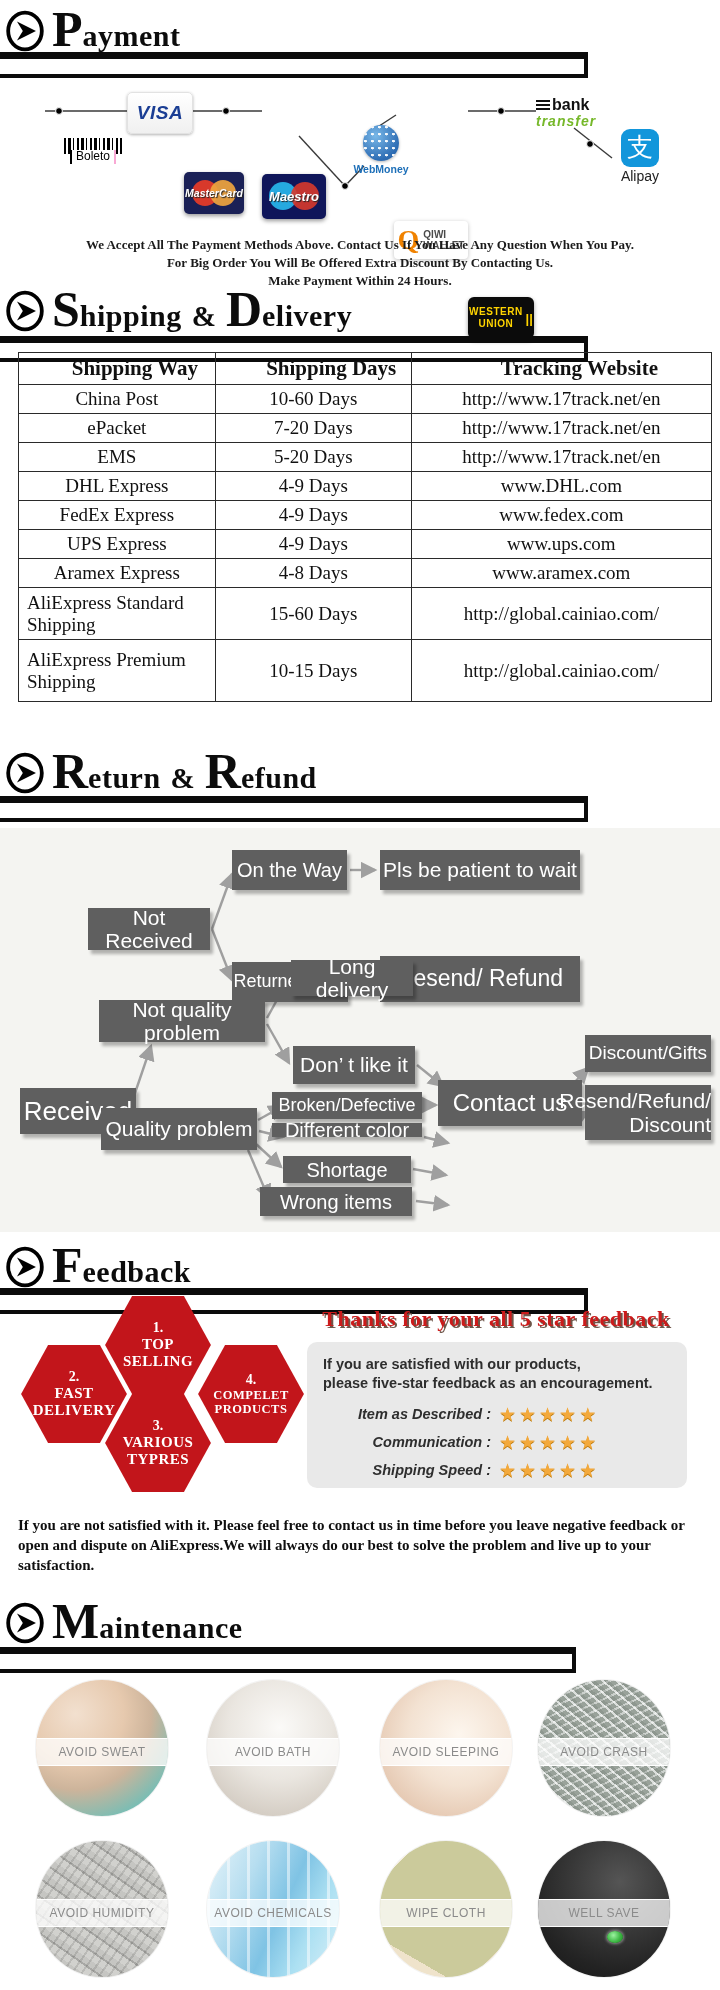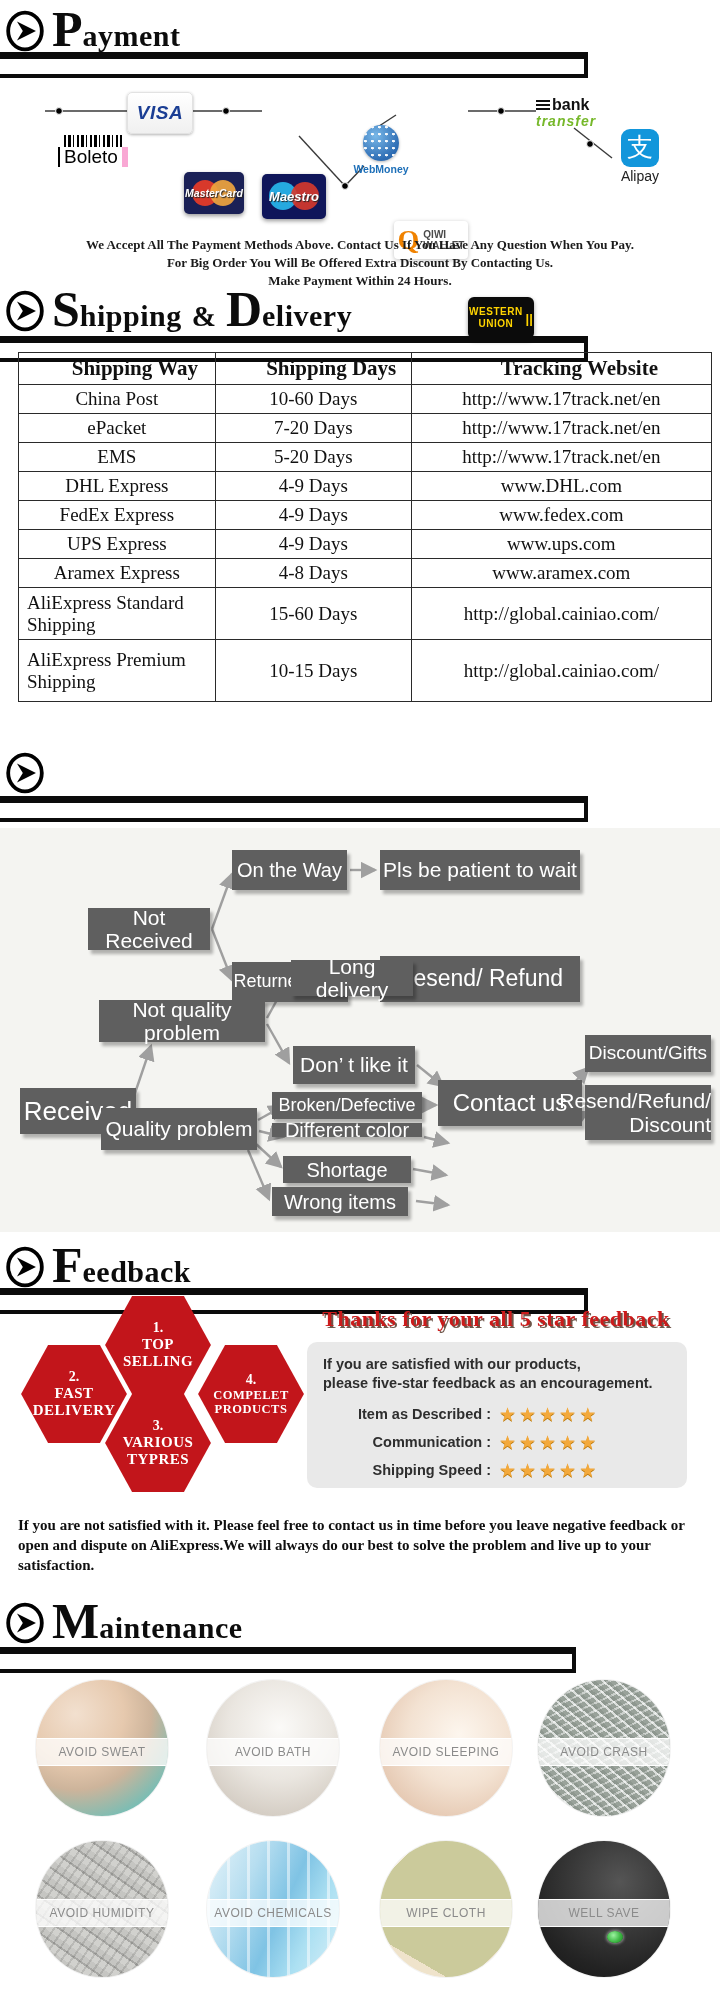--- a/index.html
+++ b/index.html
@@ -30,22 +30,22 @@
   .mc span{position:relative;z-index:2;font-family:"Liberation Sans",sans-serif;font-style:italic;
         font-weight:bold;font-size:10.5px;color:#fff;text-shadow:1px 1px 1px #222;}
   .maestro{left:262px;top:90px;width:64px;height:45px;background:#10165a;box-shadow:0 2px 4px rgba(0,0,0,.4);}
   .maestro .c1,.maestro .c2{position:absolute;width:28px;height:28px;border-radius:50%;top:8px;}
   .maestro .c1{left:7px;background:#25a9e0;}
   .maestro .c2{right:7px;background:#d8392b;opacity:.9;}
   .maestro span{position:relative;z-index:2;font-family:"Liberation Sans",sans-serif;font-style:italic;
         font-weight:bold;font-size:13px;color:#fff;text-shadow:1px 1px 1px #222;}
   .boleto{left:60px;top:132px;width:66px;height:38px;}
   .barcode{width:58px;height:16px;background:repeating-linear-gradient(90deg,#000 0 2px,#fff 2px 4px,#000 4px 7px,#fff 7px 9px,#000 9px 10px,#fff 10px 13px);}
-  .boleto-text{margin-top:-4px;background:#fff;border-left:2px solid #000;border-right:6px solid #f9a8d4;
-        padding:0 4px;font-family:"Liberation Sans",sans-serif;font-size:19px;color:#000;line-height:1.1;}
+  .boleto-text{margin-top:-4px;background:#fff;border-left:2px solid #000;border-right:2px solid #f9a8d4;
+        padding:0 4px;font-family:"Liberation Sans",sans-serif;font-size:12px;color:#000;line-height:1.1;}
   .webmoney{left:352px;top:124px;width:58px;height:52px;}
   .wm-globe{width:36px;height:36px;border-radius:50%;
         background:radial-gradient(circle at 35% 30%,rgba(255,255,255,.95) 1.1px,transparent 1.6px),
                    radial-gradient(circle at 35% 30%,#79b8e8,#2e6db4 70%,#245a98);
         background-size:7px 7px,100% 100%;box-shadow:0 1px 3px rgba(0,0,0,.3);}
   .wm-label{font-family:"Liberation Sans",sans-serif;font-size:10.5px;font-weight:bold;color:#1d6fb8;margin-top:2px;}
   .qiwi{left:394px;top:92px;width:74px;height:38px;background:#fff;border-radius:4px;
         box-shadow:0 1px 4px rgba(0,0,0,.25);flex-direction:row;gap:4px;}
   .qiwi .q{font-family:"Liberation Serif",serif;font-weight:bold;font-size:28px;color:#f08200;line-height:1;}
   .qiwi .qtxt{display:flex;flex-direction:column;font-family:"Liberation Sans",sans-serif;
@@ -96,21 +96,21 @@
   .hex .num{font-size:14px;} .hex .ln{font-size:15px;letter-spacing:.5px;}
   .hex.small .ln{font-size:12.5px;}
   .fb-title{position:absolute;left:298px;top:1306px;width:396px;text-align:center;
        font-family:"Liberation Serif",serif;font-weight:bold;font-size:22px;color:#cb1b1b;
        text-shadow:2px 2px 0 #6e564a;letter-spacing:.5px;}
   .fb-box{position:absolute;left:307px;top:1342px;width:380px;height:146px;background:#e9e9e9;
        border-radius:10px;font-family:"Liberation Sans",sans-serif;color:#2e2e2e;
        padding:13px 0 0 16px;box-sizing:border-box;}
   .fb-box .p{font-size:14.5px;font-weight:bold;line-height:19px;}
   .rate-row{display:flex;align-items:center;height:26px;margin-top:2px;}
-  .rate-row .lbl{display:inline-block;width:168px;text-align:right;font-size:14.5px;font-weight:bold;margin-right:8px;}
+  .rate-row .lbl{display:inline-block;width:168px;text-align:right;font-size:14.5px;font-weight:bold;margin-right:8px;font-style:italic;}
   .stars{font-size:19px;letter-spacing:3px;color:#f3a93c;text-shadow:0 1px 0 #b97708;line-height:1;}
   .fb-note{position:absolute;left:18px;top:1516px;width:692px;font-size:15px;font-weight:bold;
        line-height:1.32;color:#0f0f0f;}
 
   
   .circle{position:absolute;width:132px;height:136px;border-radius:50%;overflow:hidden;
        box-shadow:0 0 0 1px rgba(0,0,0,.05);}
   .band{position:absolute;left:0;top:58px;width:100%;height:26px;background:rgba(255,255,255,.75);
        border-top:1px solid rgba(255,255,255,.95);border-bottom:1px solid rgba(255,255,255,.95);
        display:flex;align-items:center;justify-content:center;}
@@ -288,20 +288,21 @@
   </tbody>
     </table>
 
   <div class="heading" style="top:750px">
     <span class="h-icon">
       <svg viewBox="0 0 26 28" width="38" height="42">
           <ellipse cx="13" cy="14" rx="11.5" ry="12.6" fill="#fff" stroke="#000" stroke-width="2.6"></ellipse>
           <path d="M7.5 7.5 L20.5 14 L7.5 20.5 L11.5 14 Z" fill="#000"></path>
         </svg>
     </span>
+    <span class="h-text"><span class="cap">R</span><span class="rest">eturn</span><span class="sep">&amp;</span><span class="cap">R</span><span class="rest">efund</span></span>
   </div>
   <div class="rule" style="top:796px"></div>
 
   <div class="flow-bg"></div>
 
   <svg class="arrows">
     <defs>
       <marker id="ah" markerWidth="8" markerHeight="8" refX="6" refY="3.5" orient="auto">
         <path d="M0,0 L7,3.5 L0,7 Z" fill="#9f9f9f"></path>
       </marker>
@@ -337,21 +338,21 @@
   <div class="fb" style="left:380px;top:956px;width:200px;height:46px;font-size:23px">Resend/ Refund</div>
 
   <div class="fb" style="left:20px;top:1088px;width:116px;height:46px;font-size:26px">Received</div>
   <div class="fb" style="left:99px;top:1000px;width:166px;height:42px;font-size:21px">Not quality problem</div>
   <div class="fb" style="left:291px;top:960px;width:122px;height:36px;font-size:21px">Long delivery</div>
   <div class="fb" style="left:293px;top:1046px;width:122px;height:38px;font-size:21px">Don’ t like it</div>
   <div class="fb" style="left:101px;top:1108px;width:156px;height:42px;font-size:21px">Quality problem</div>
   <div class="fb" style="left:272px;top:1092px;width:150px;height:27px;font-size:18px">Broken/Defective</div>
   <div class="fb" style="left:272px;top:1123px;width:150px;height:14px;font-size:20px">Different color</div>
   <div class="fb" style="left:283px;top:1156px;width:128px;height:27px;font-size:20px">Shortage</div>
-  <div class="fb" style="left:272px;top:1187px;width:136px;height:29px;font-size:20px">Wrong items</div>
+  <div class="fb" style="left:260px;top:1187px;width:152px;height:29px;font-size:20px">Wrong items</div>
   <div class="fb" style="left:438px;top:1080px;width:144px;height:46px;font-size:24px">Contact us</div>
   <div class="fb" style="left:585px;top:1035px;width:126px;height:37px;font-size:19px">Discount/Gifts</div>
   <div class="fb" style="left:585px;top:1085px;width:126px;height:55px;font-size:21px;flex-direction:column;align-items:flex-end;padding-left:8px;box-sizing:border-box">
     <span>Resend/Refund/</span>
     <span>Discount</span>
   </div>
 
   <div class="heading" style="top:1244px">
     <span class="h-icon">
       <svg viewBox="0 0 26 28" width="38" height="42">

